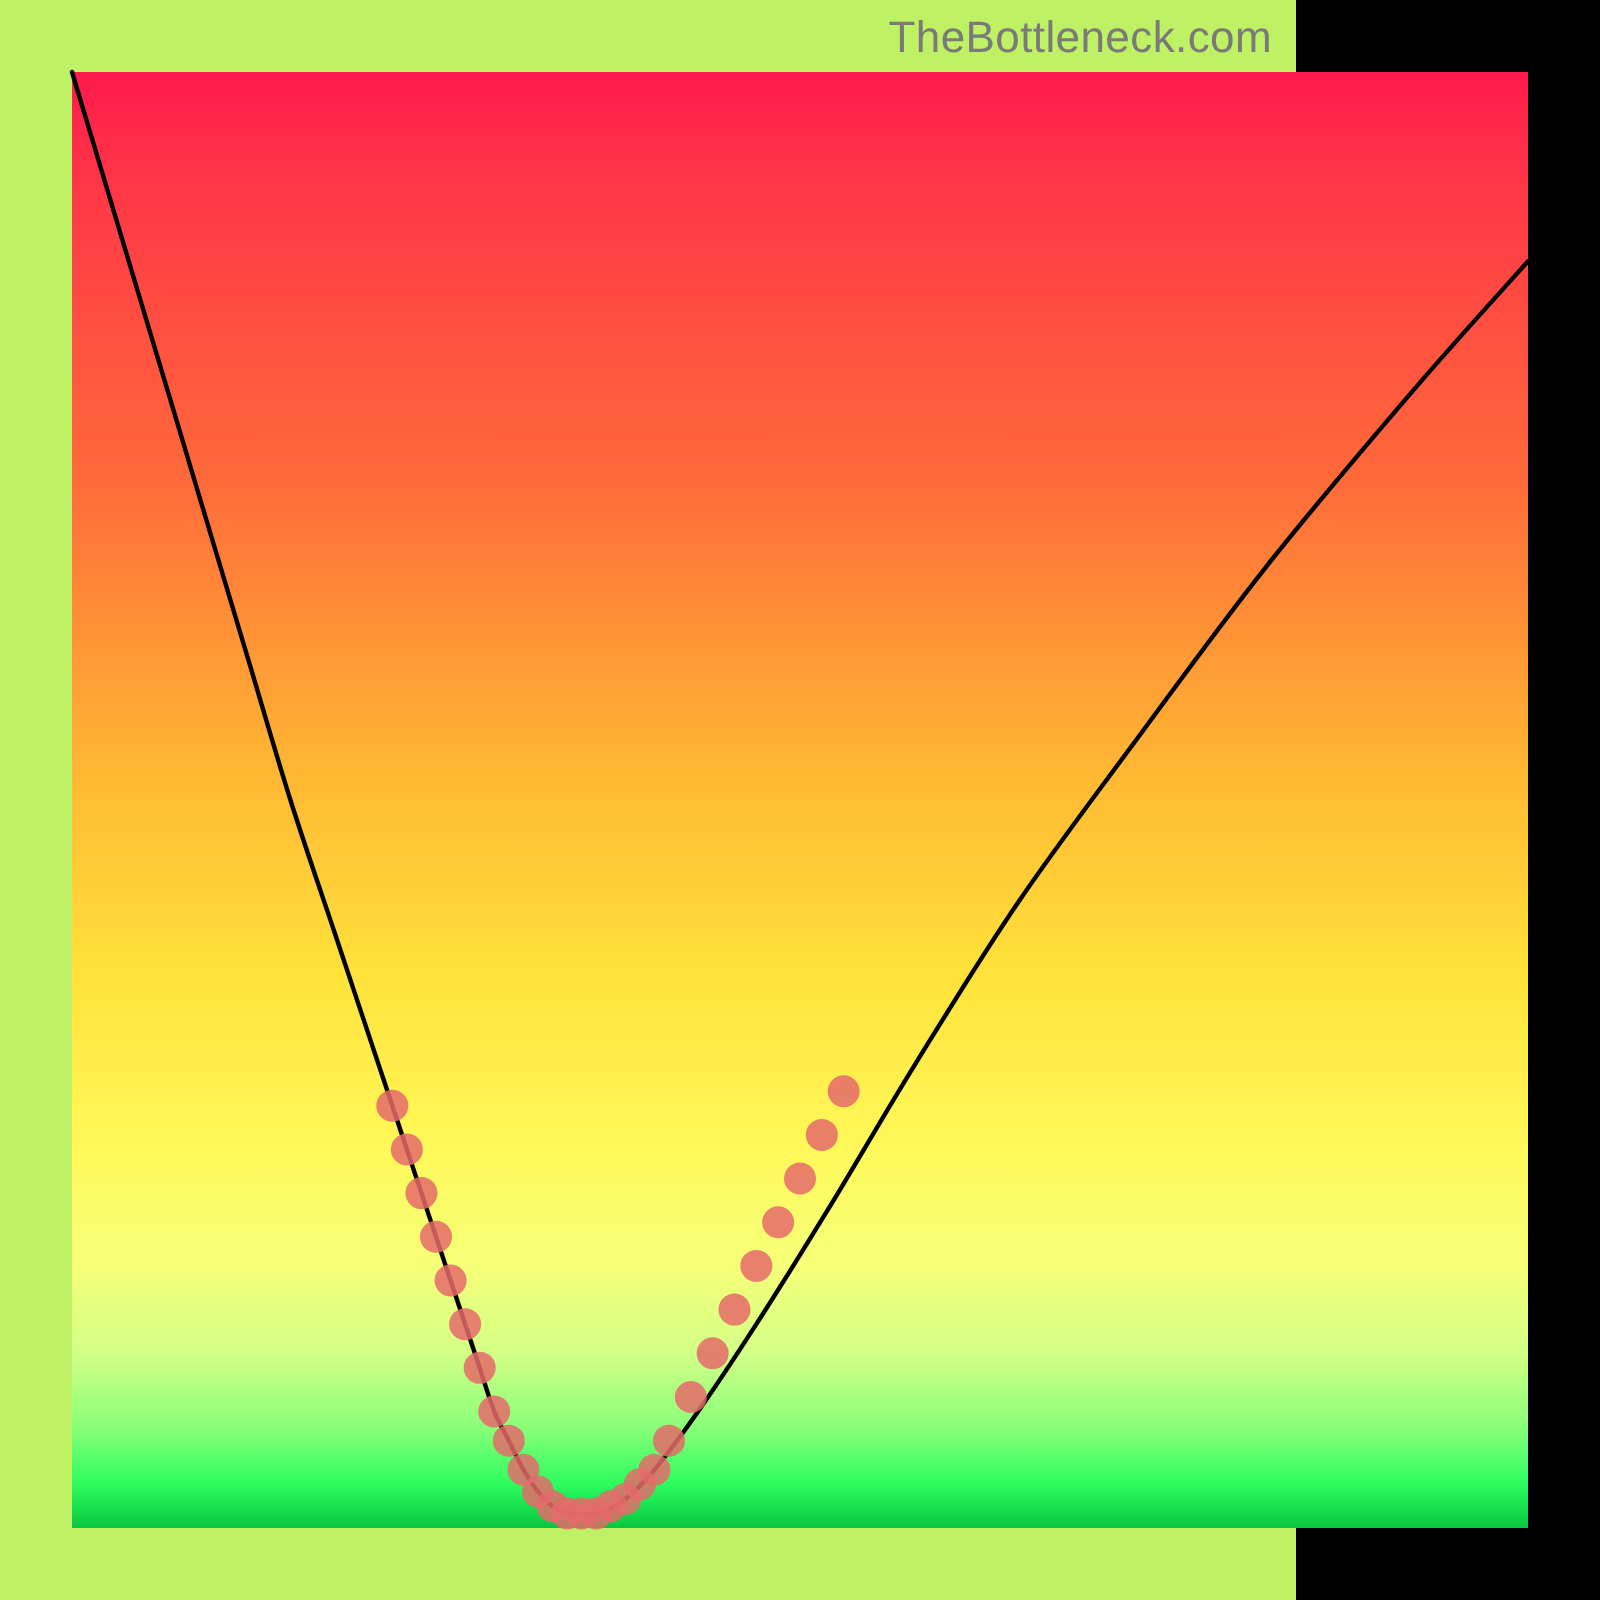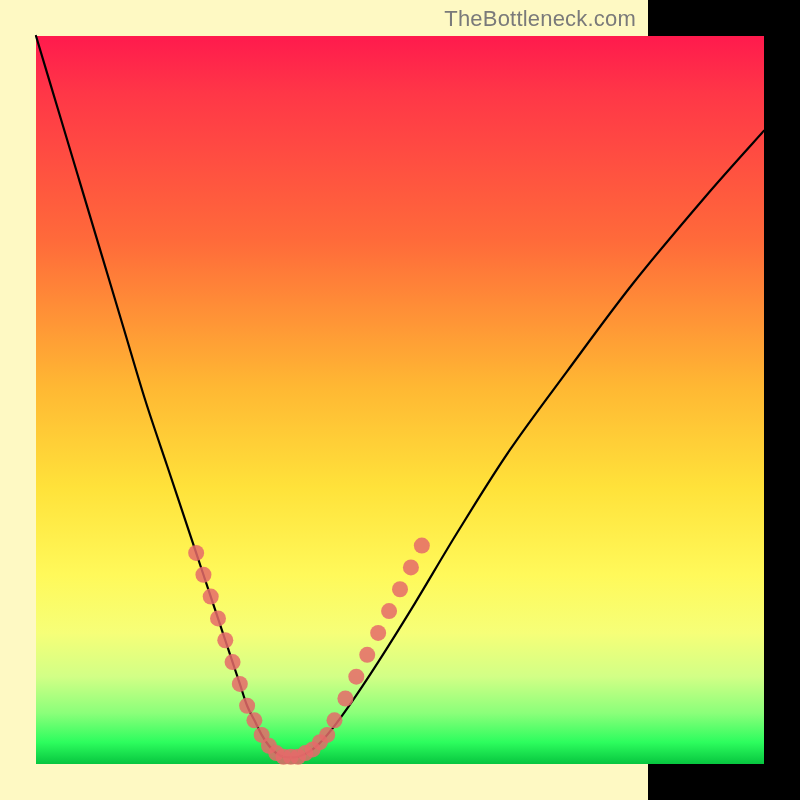--- a/index.html
+++ b/index.html
@@ -8,21 +8,21 @@
     width: 800px;
     height: 800px;
     overflow: hidden;
     background: #000;
     font-family: Arial, Helvetica, sans-serif;
   }
   .frame {
     position: relative;
     width: 648px;
     height: 800px;
-    background: #fef9c3;
+    background: #bef264;
   }
   .plot-area {
     position: absolute;
     left: 36px;
     top: 36px;
     width: 728px;
     height: 728px;
     
     background: linear-gradient(
       to bottom,

